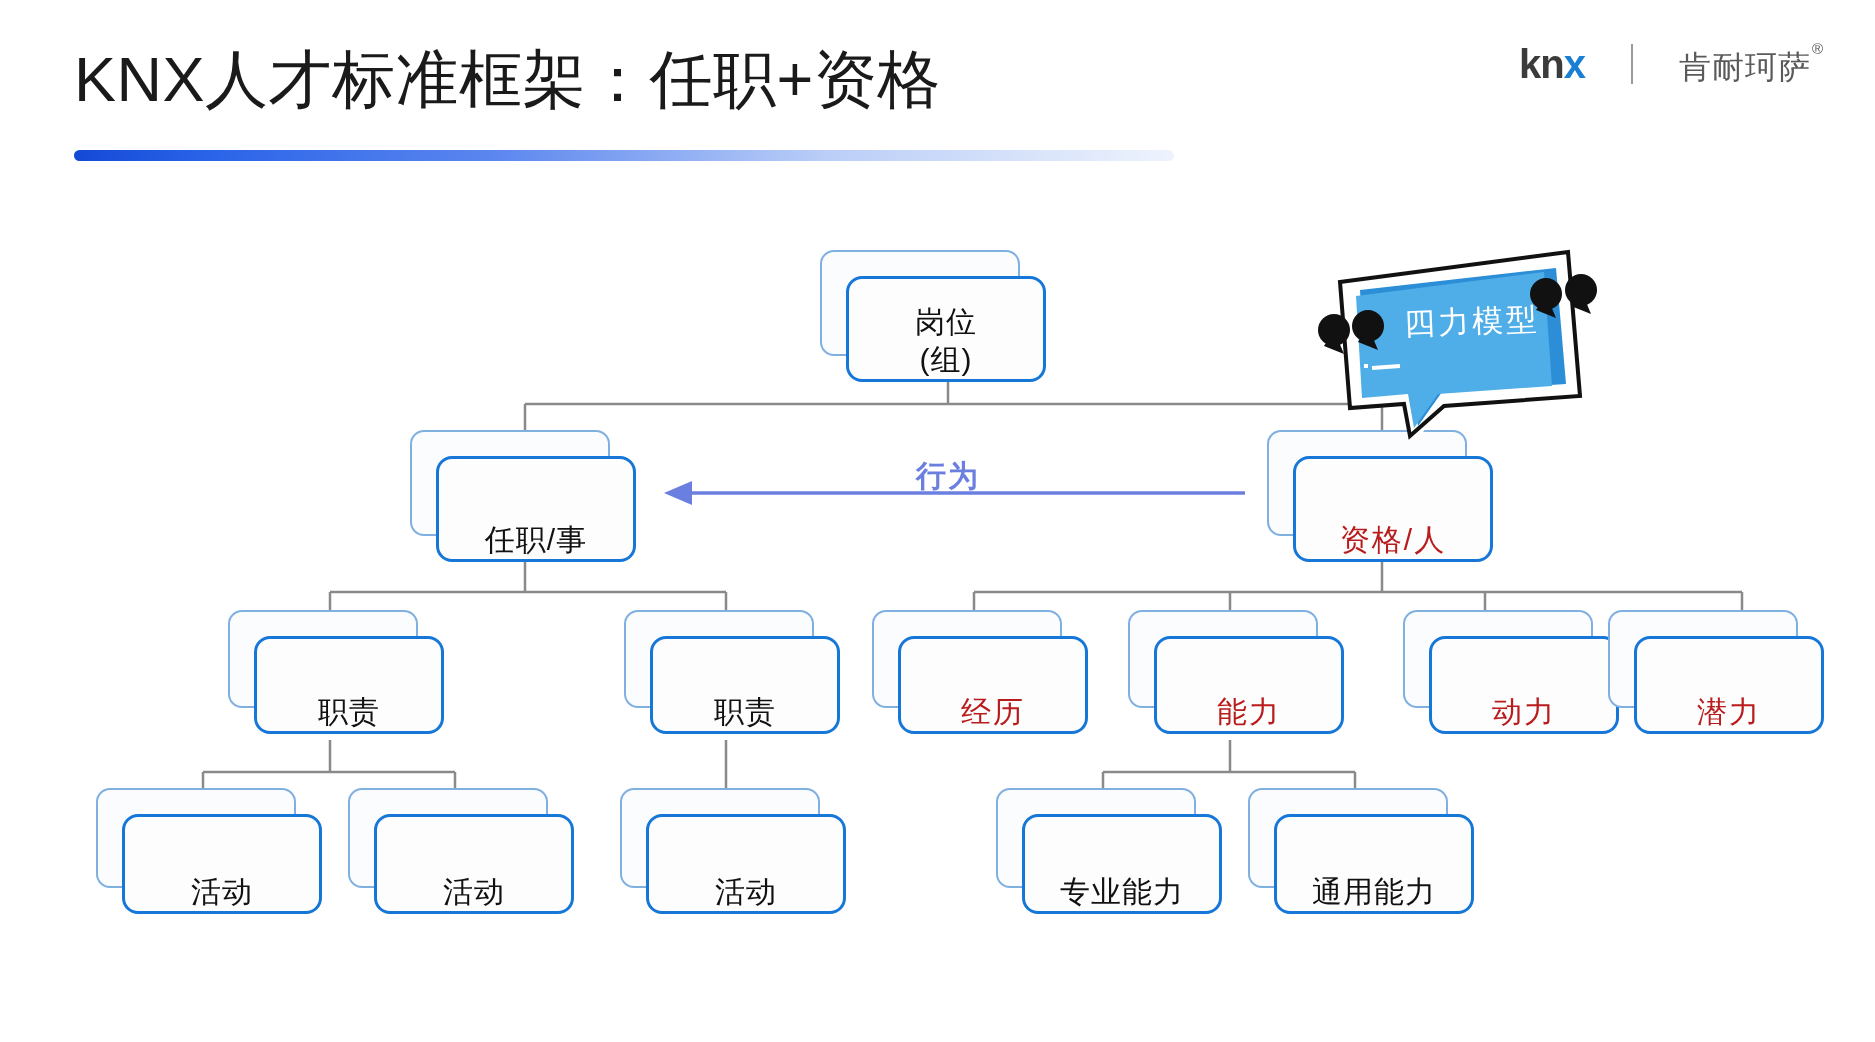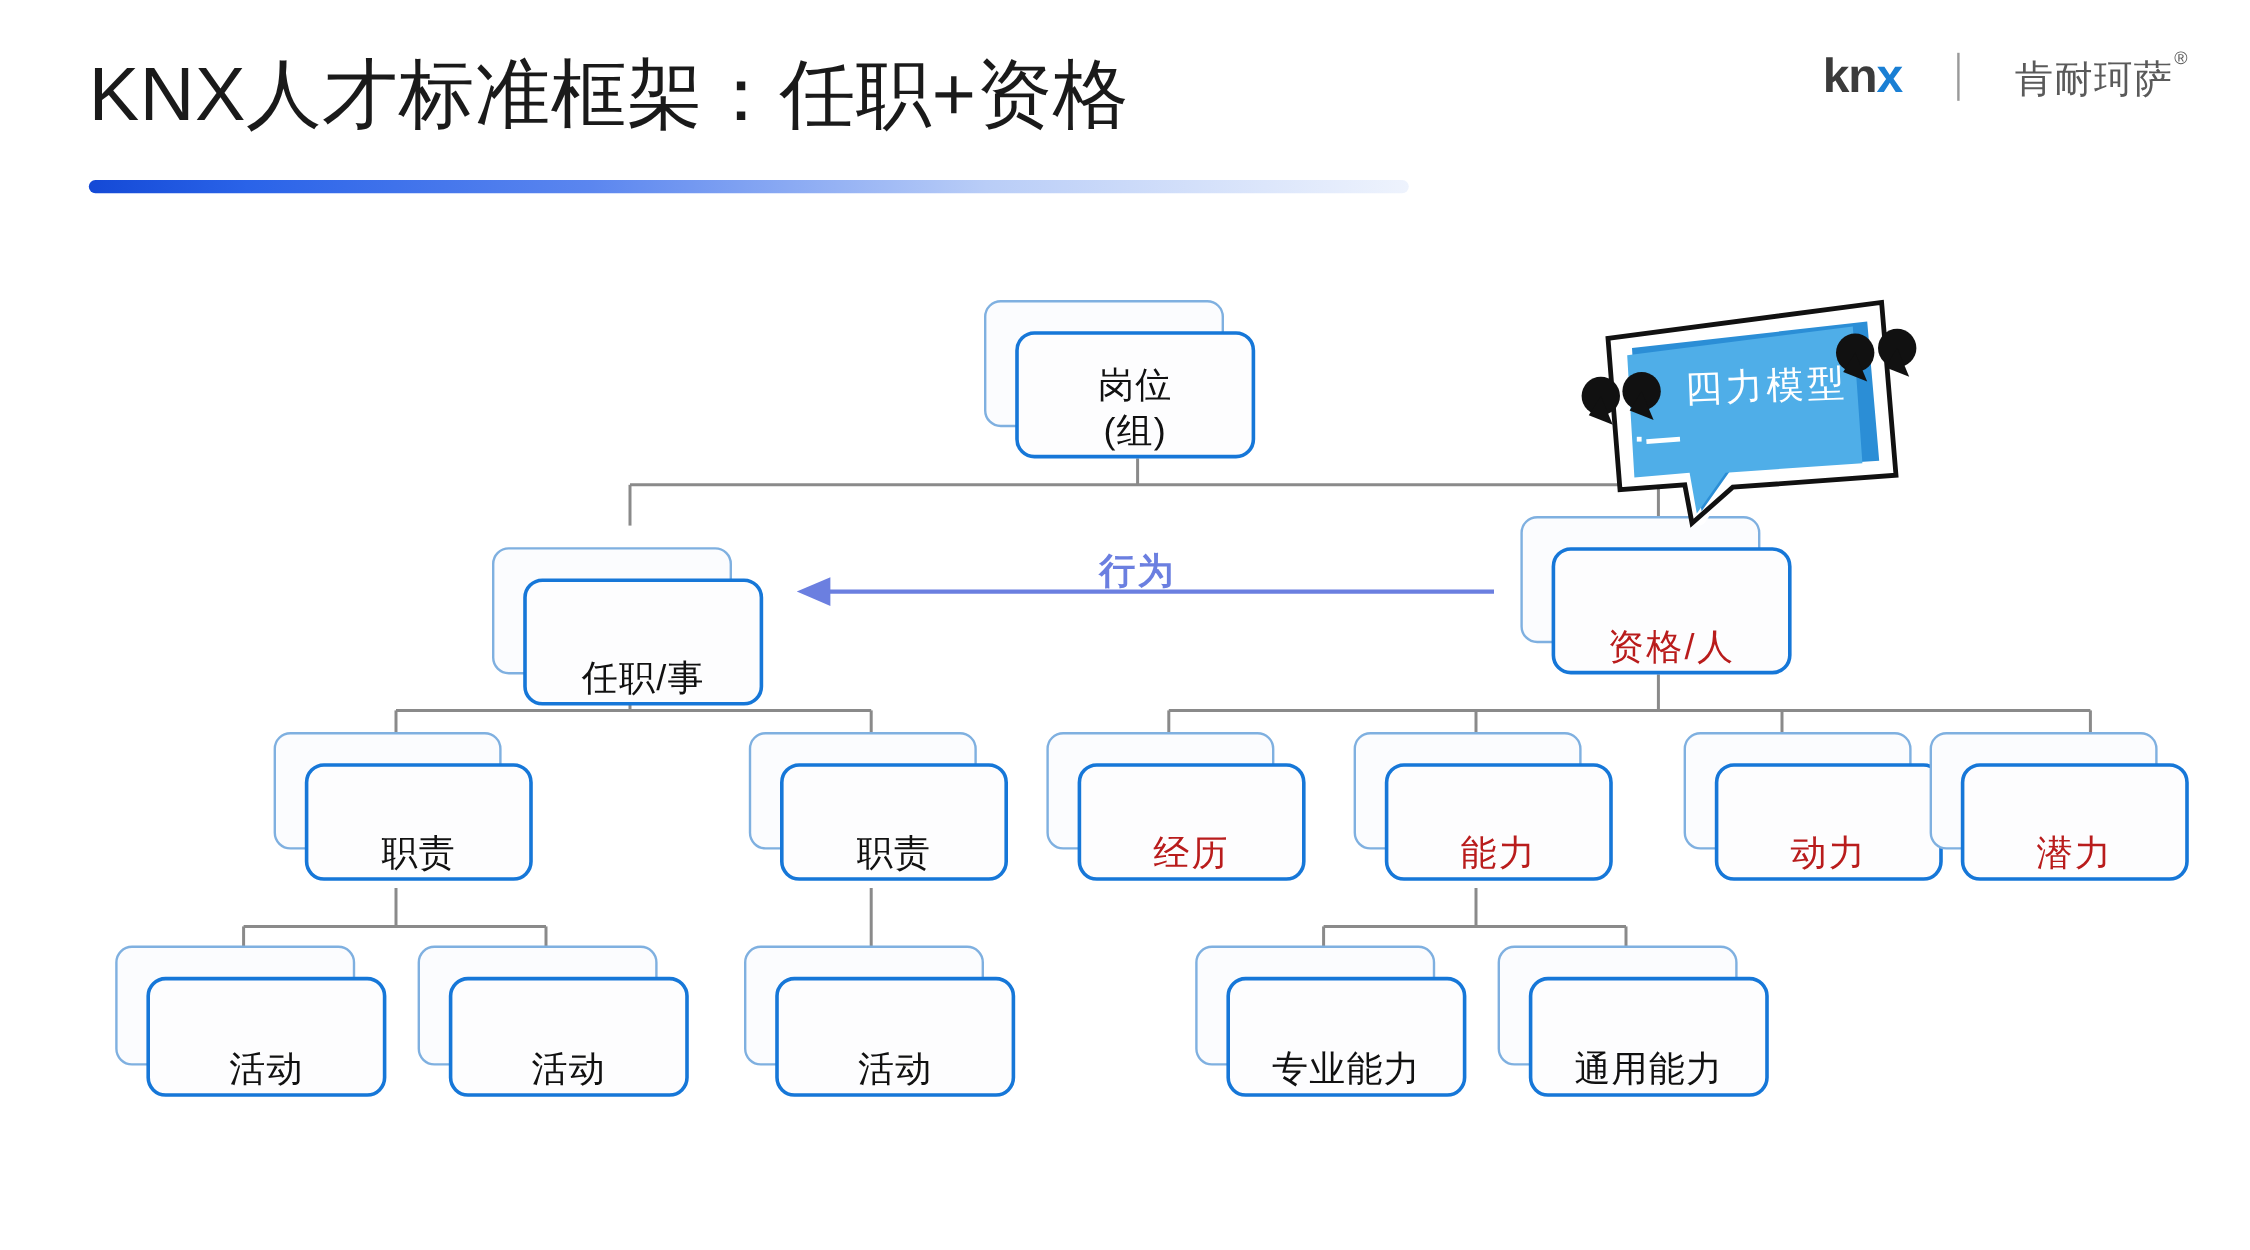--- a/index.html
+++ b/index.html
@@ -220,21 +220,21 @@
     <div class="flow-label" style="left:916px; top:456px;">行为</div>
 
     <div class="node" style="left:820px; top:250px; width:200px; height:106px;">
       <div class="back"></div>
       <div class="front">
         <span class="label">岗位
 (组)</span>
       </div>
     </div>
 
-    <div class="node" style="left:410px; top:456px; width:200px; height:106px;padding-left:48px;">
+    <div class="node" style="left:410px; top:430px; width:200px; height:106px;padding-left:48px;">
       <div class="back"></div>
       <div class="front">
         <span class="label">任职/事</span>
       </div>
     </div>
 
     <div class="node accent" style="left:1267px; top:430px; width:200px; height:106px;">
       <div class="back"></div>
       <div class="front">
         <span class="label">资格/人</span>

